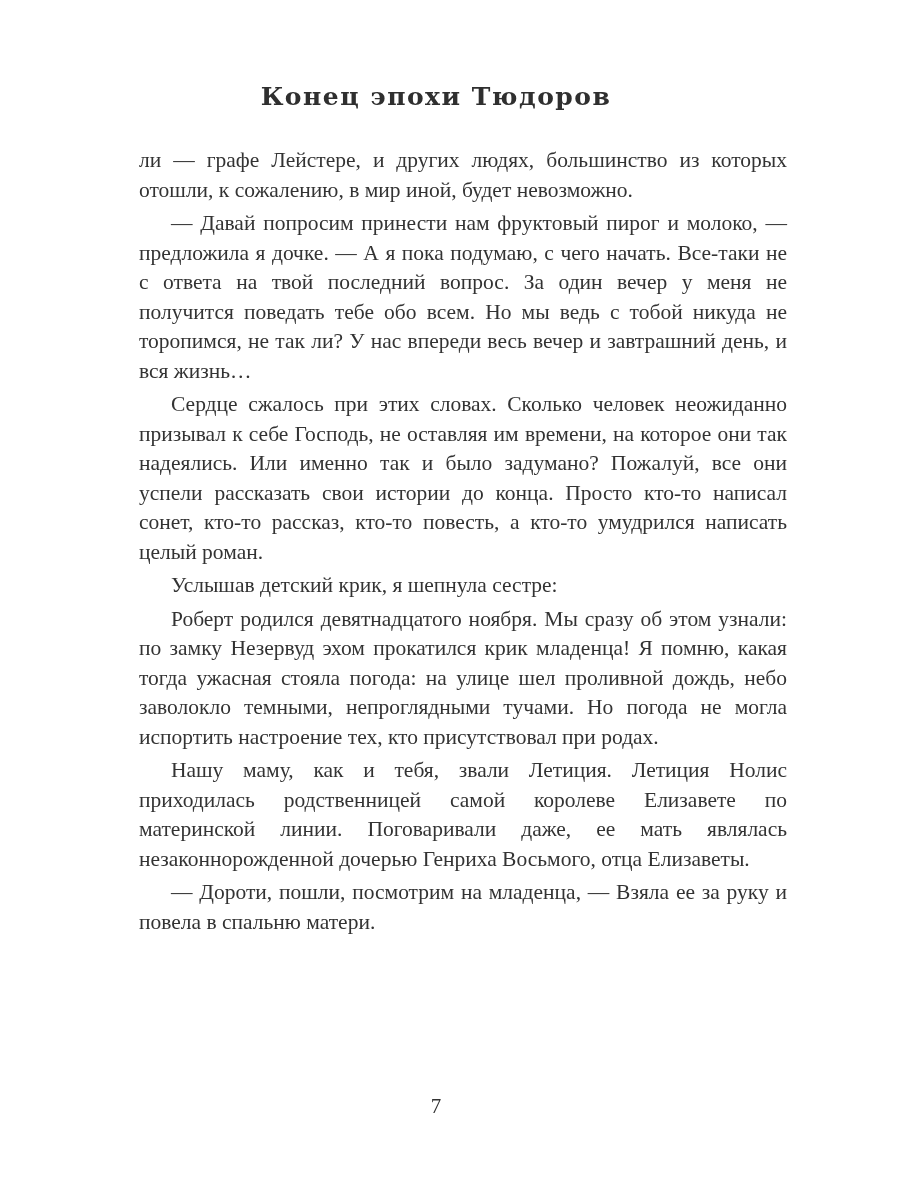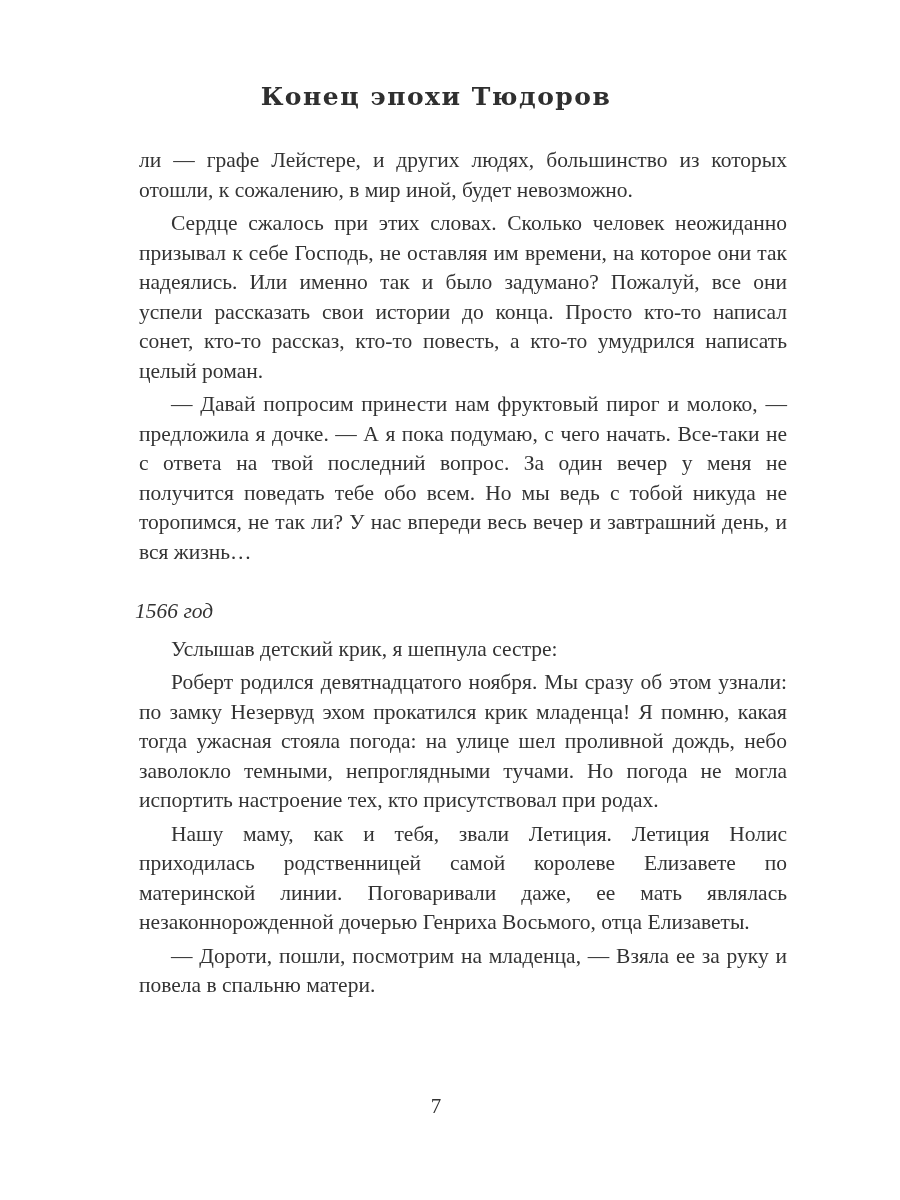--- a/index.html
+++ b/index.html
@@ -79,23 +79,22 @@
 <body>
 
 <div class="book-page">
 
   <header class="running-header">
     <span>Конец эпохи Тюдоров</span>
   </header>
 
   <main class="text-block" lang="ru">
     <p class="para no-indent">ли — графе Лейстере, и других людях, большинство из которых отошли, к сожалению, в мир иной, будет невозможно.</p>
+    <p class="para">— Давай попросим принести нам фруктовый пирог и молоко, — предложила я дочке. — А я пока подумаю, с чего начать. Все-таки не с ответа на твой последний вопрос. За один вечер у меня не получится поведать тебе обо всем. Но мы ведь с тобой никуда не торопимся, не так ли? У нас впереди весь вечер и завтрашний день, и вся жизнь…</p>
     <p class="para">Сердце сжалось при этих словах. Сколько человек неожиданно призывал к себе Господь, не оставляя им времени, на которое они так надеялись. Или именно так и было задумано? Пожалуй, все они успели рассказать свои истории до конца. Просто кто-то написал сонет, кто-то рассказ, кто-то повесть, а кто-то умудрился написать целый роман.</p>
-    <p class="para">— Давай попросим принести нам фруктовый пирог и молоко, — предложила я дочке. — А я пока подумаю, с чего начать. Все-таки не с ответа на твой последний вопрос. За один вечер у меня не получится поведать тебе обо всем. Но мы ведь с тобой никуда не торопимся, не так ли? У нас впереди весь вечер и завтрашний день, и вся жизнь…</p>
-    <h2 class="section-heading">1566 год</h2>
     <p class="para">Услышав детский крик, я шепнула сестре:</p>
     <p class="para">Роберт родился девятнадцатого ноября. Мы сразу об этом узнали: по замку Незервуд эхом прокатился крик младенца! Я помню, какая тогда ужасная стояла погода: на улице шел проливной дождь, небо заволокло темными, непроглядными тучами. Но погода не могла испортить настроение тех, кто присутствовал при родах.</p>
     <p class="para">Нашу маму, как и тебя, звали Летиция. Летиция Нолис приходилась родственницей самой королеве Елизавете по материнской линии. Поговаривали даже, ее мать являлась незаконнорожденной дочерью Генриха Восьмого, отца Елизаветы.</p>
     <p class="para">— Дороти, пошли, посмотрим на младенца, — Взяла ее за руку и повела в спальню матери.</p>
   </main>
 
   <footer class="page-footer">
     <span class="page-number">7</span>
   </footer>
 

